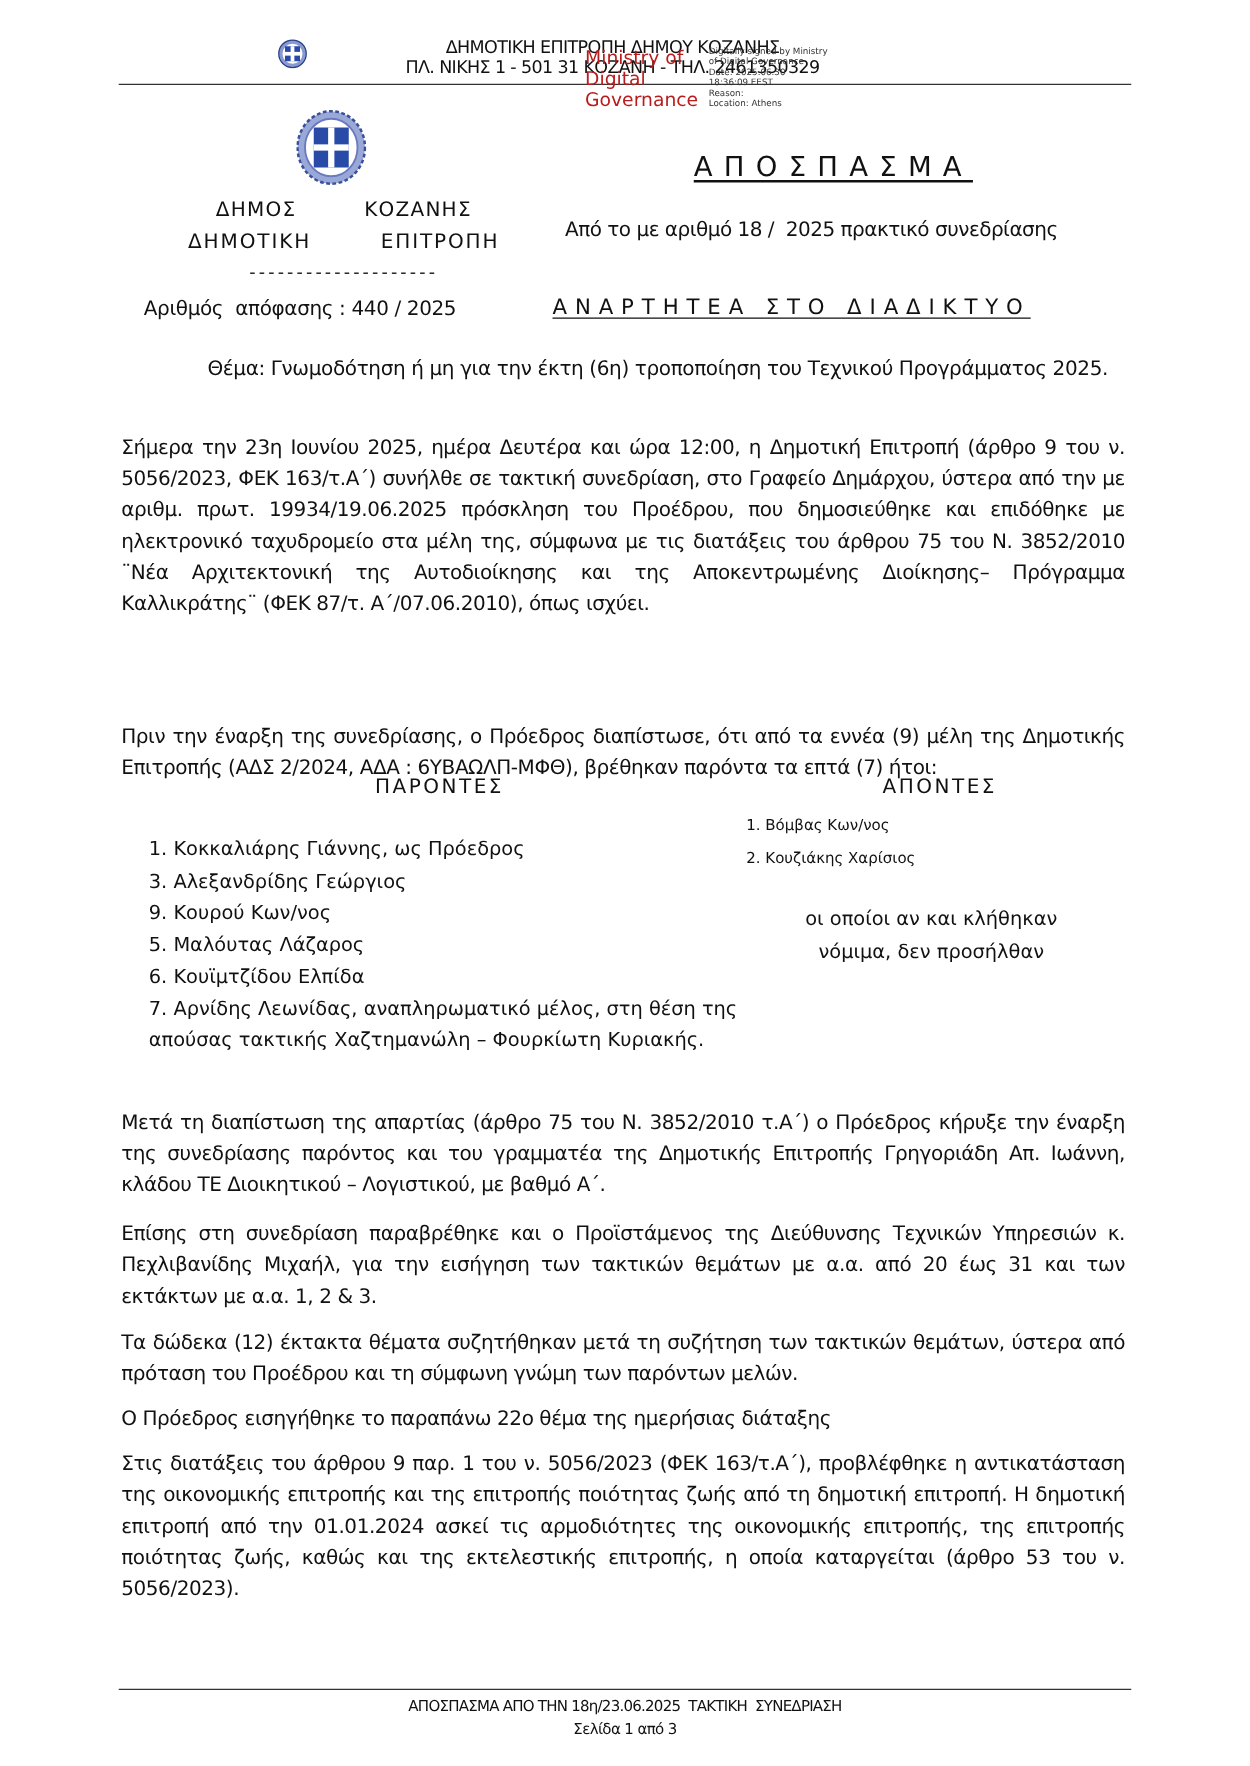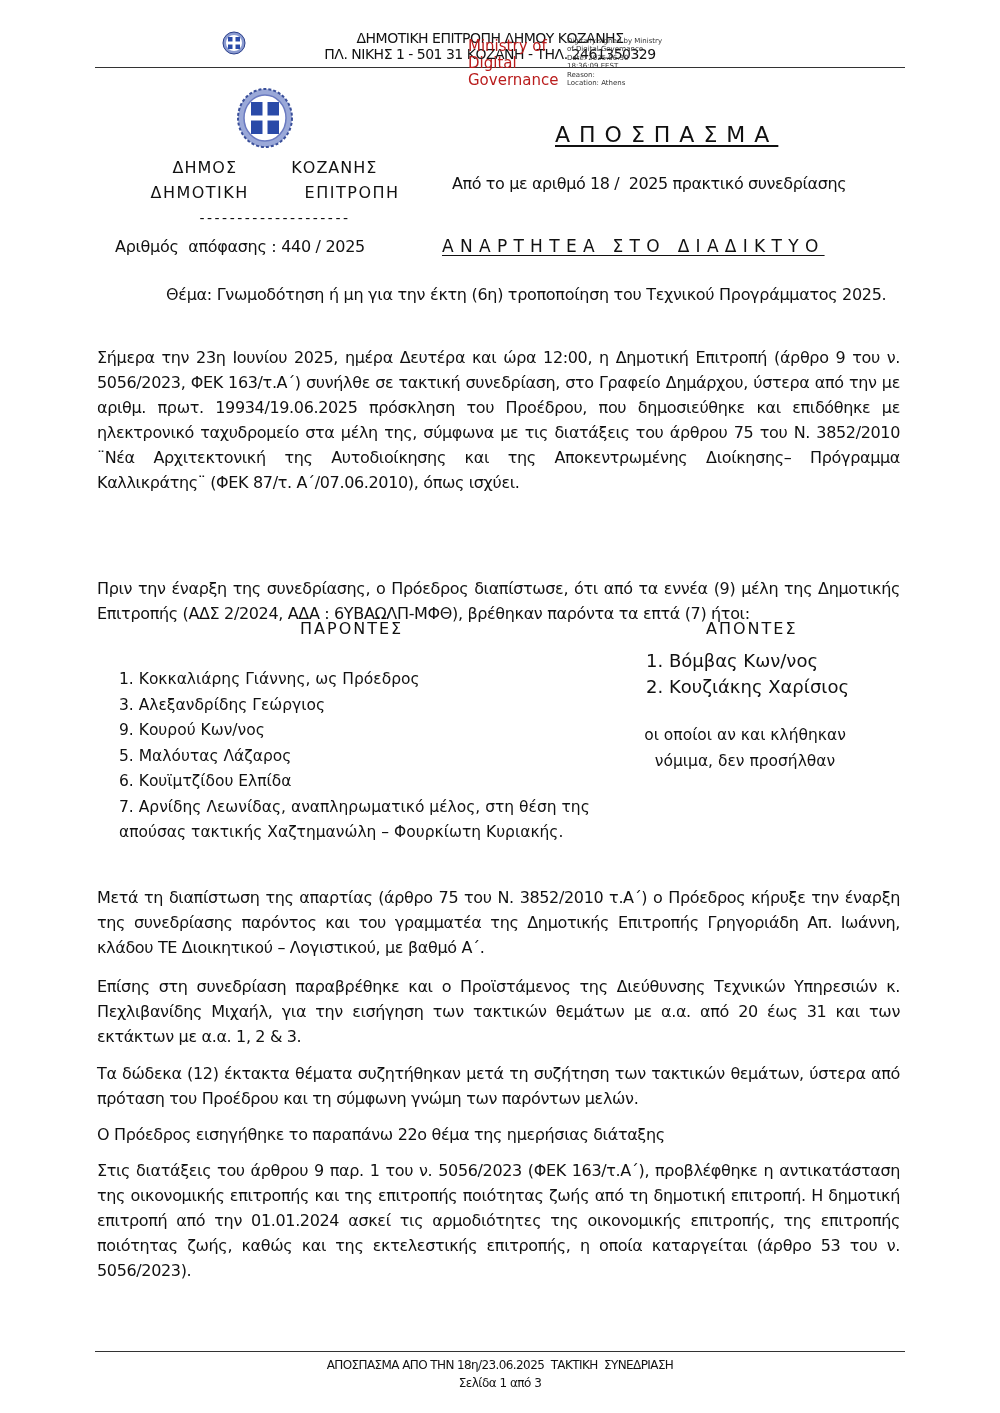--- a/index.html
+++ b/index.html
@@ -19,21 +19,21 @@
   .dashes { left: 160px; top: 210px; width: 230px; text-align: center; font-size: 14px; letter-spacing: 2.5px; }
   .decision { left: 115px; top: 237px; font-size: 16px; letter-spacing: -0.3px; white-space: nowrap; }
   .apospasma { left: 555px; top: 122px; font-size: 22px; letter-spacing: 9px; text-decoration: underline; text-underline-offset: 3px; white-space: nowrap; }
   .apo-praktiko { left: 452px; top: 174px; font-size: 16px; letter-spacing: -0.4px; white-space: nowrap; }
   .anartitea { left: 442px; top: 236px; font-size: 17px; letter-spacing: 6.3px; text-decoration: underline; text-underline-offset: 3px; white-space: nowrap; }
   .thema { left: 166px; top: 282px; width: 732px; font-size: 16px; line-height: 25px; text-align: justify; letter-spacing: -0.3px; }
   .para { left: 97px; width: 803px; font-size: 16px; line-height: 25px; text-align: justify; letter-spacing: -0.35px; }
   .present-title { left: 300px; top: 619px; font-size: 16px; letter-spacing: 2px; }
   .absent-title { left: 690px; top: 619px; font-size: 16px; letter-spacing: 2px; margin-left: 16px; }
   .present-list { left: 119px; top: 648px; width: 490px; font-size: 15.5px; line-height: 25.5px; margin-top: 19px; }
-  .absent-list { left: 646px; top: 648px; width: 260px; font-size: 18px; line-height: 25.5px; }
+  .absent-list { left: 597px; top: 648px; width: 260px; font-size: 12px; line-height: 25.5px; }
   .absent-note { left: 620px; top: 723px; width: 250px; text-align: center; font-size: 15.5px; line-height: 25.5px; }
   .foot-line { left: 95px; top: 1351px; width: 810px; height: 1px; background: #333; }
   .foot1 { left: 200px; top: 1358px; width: 600px; text-align: center; font-size: 12px; letter-spacing: -0.6px; }
   .foot2 { left: 200px; top: 1376px; width: 600px; text-align: center; font-size: 12px; letter-spacing: -0.5px; }
 </style>
 </head>
 <body>
 
 <div class="abs emblem-small">
   <svg width="24" height="24" viewBox="0 0 24 24">

